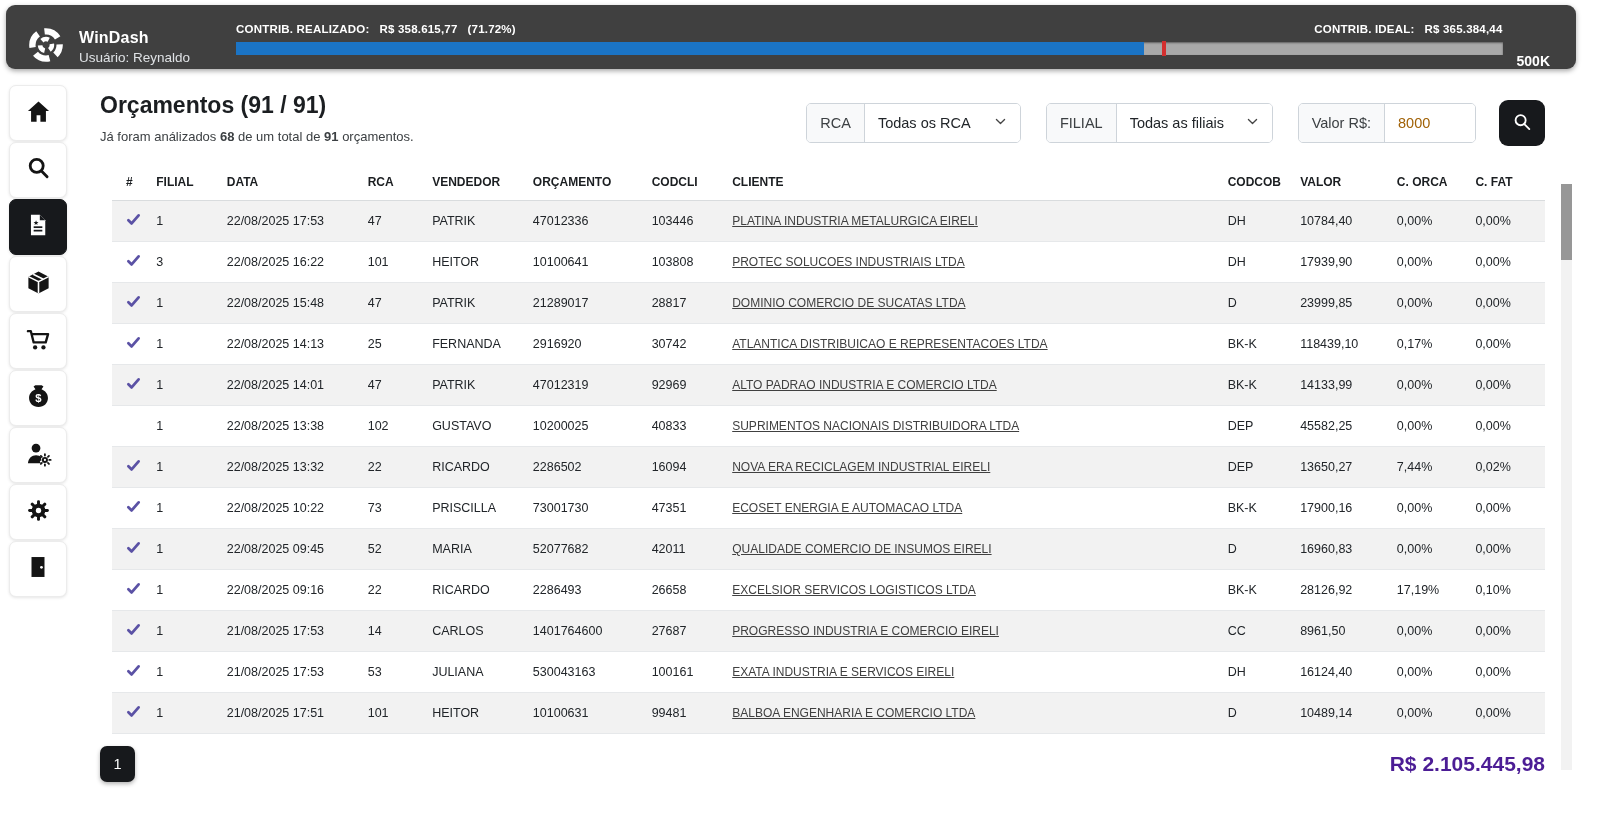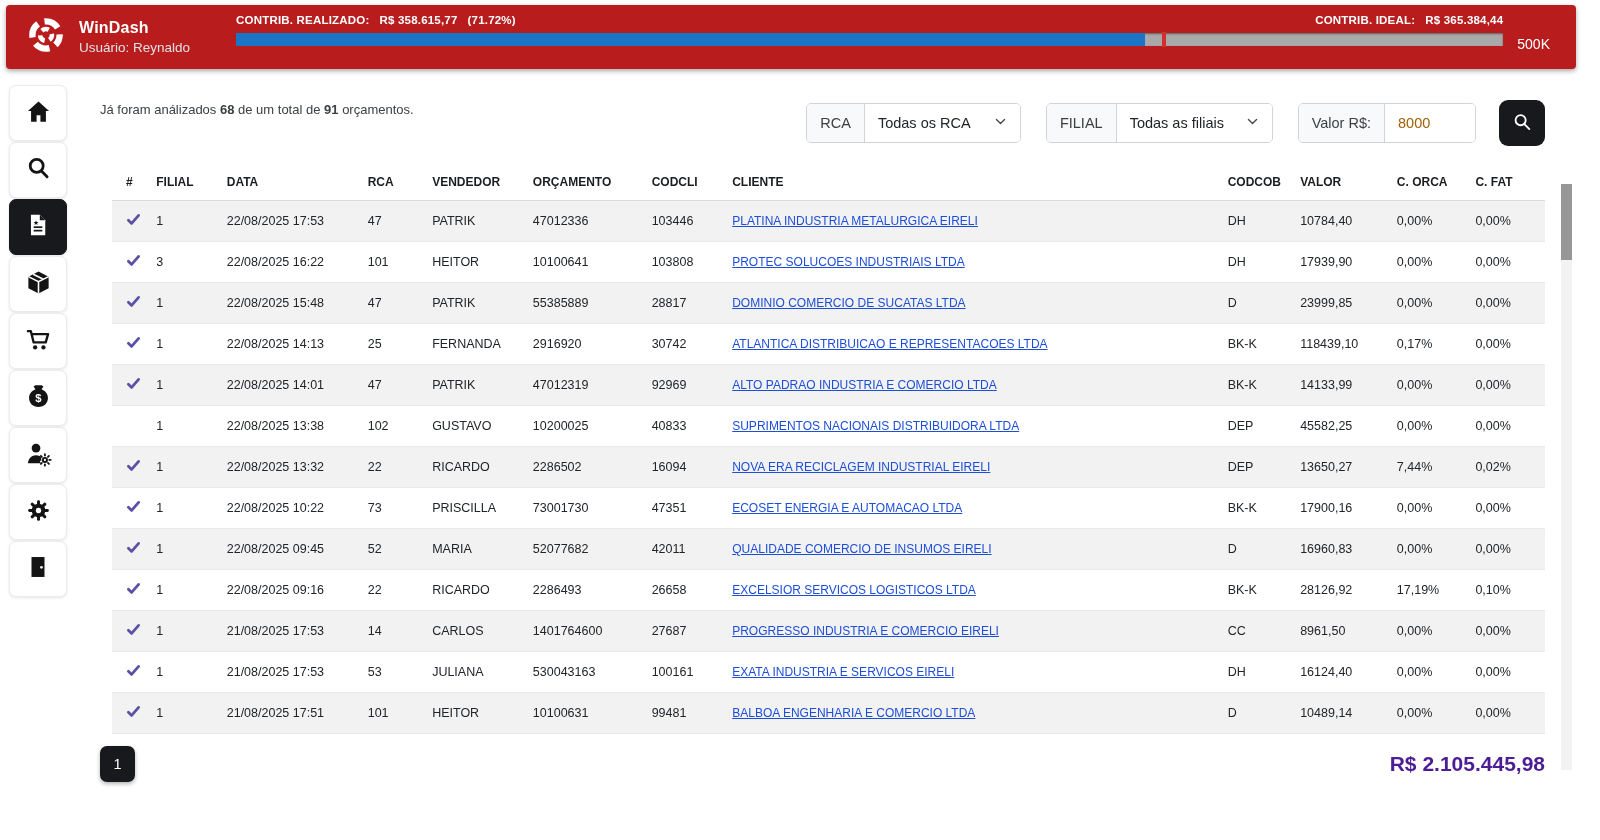--- a/index.html
+++ b/index.html
@@ -6,37 +6,37 @@
   html,body { width:1600px; height:840px; }
   body {
     font-family: "Liberation Sans", sans-serif;
     background:#ffffff; color:#212529;
     position:relative; overflow:hidden;
   }
 
   
   .topbar{
     position:absolute; left:6px; top:5px; width:1570px; height:64px;
-    background:#b91c1c; border-radius:4px; color:#fff;
-    display:flex; align-items:center;
+    background:#404040; border-radius:9px; color:#fff;
+    display:flex; align-items:flex-end;
     box-shadow:0 2px 5px rgba(0,0,0,.35);
   }
   .brand{ display:flex; align-items:center; gap:13px; margin-left:20px; min-width:198px;}
   .brand-text .app-name{ font-size:16px; font-weight:700; letter-spacing:.2px;}
   .brand-text .user{ font-size:13.5px; color:#dfe2e5; margin-top:3px;}
   .progress-zone{ flex:1; position:relative; height:46px; margin:0 14px 0 12px; }
   .labels-row{ position:absolute; top:0; left:0; right:0; display:flex; justify-content:space-between;
     font-size:11.5px; font-weight:700; letter-spacing:.2px;}
   .labels-row .lbl{ color:#fff;margin-top:16px; }
   .labels-row .val{ font-weight:700; }
   .pb-track{ position:absolute; top:19px; left:0; right:0; height:13px; background:#a9a9a9;
     box-shadow: inset 0 1px 2px rgba(0,0,0,.45); }
   .pb-fill{ height:100%; background:#1b74c5; }
   .pb-marker{ position:absolute; top:-1px; width:4px; height:15px; background:#d32f2f; }
-  .scale-label{ font-size:14px; margin:14px 26px 0 0; font-weight:400; }
+  .scale-label{ font-size:14px; margin:14px 26px 0 0; font-weight:700; }
   .sp{ display:inline-block; width:10px; }
 
   
   .sidebar{ position:absolute; left:9px; top:85px; width:60px; }
   .side-item{
     width:58px; height:56px; margin-bottom:1px; background:#fff;
     border:1px solid #ececec; border-radius:7px;
     display:flex; align-items:center; justify-content:center;
     box-shadow:0 1px 3px rgba(0,0,0,.10);
     color:#141414; --card-bg:#ffffff; cursor:pointer;
@@ -62,21 +62,21 @@
     display:flex; align-items:center; justify-content:center; cursor:pointer; margin-left:-2px;}
 
   
   table{ border-collapse:collapse; table-layout:fixed; width:1433px; margin-left:22px; }
   th{ font-size:12px; font-weight:700; text-align:left; color:#1b1e21;
     padding:13px 8px 11px 8px; border-bottom:1px solid #d9dcde; white-space:nowrap;}
   td{ font-size:12.5px; padding:0 8px; height:41px; border-bottom:1px solid #e6e8ea;
     color:#212529; white-space:nowrap; overflow:hidden;}
   tr.striped td{ background:#f2f2f2; }
   td.check-cell, th.check-col{ padding-left:14px; }
-  a.client-link{ color:#1d4ed8; text-decoration:underline; font-size:12px; }
+  a.client-link{ color:#404040; text-decoration:underline; font-size:12px; }
 
   
   .table-footer{ display:flex; justify-content:space-between; align-items:center;
     margin:12px 0 0 10px; width:1445px;}
   .page-btn{ width:35px; height:36px; background:#17191c; color:#fff; border:none; border-radius:7px;
     font-size:14.5px; font-family:"Liberation Sans",sans-serif; cursor:pointer;
     display:flex; align-items:center; justify-content:center; box-shadow:0 2px 4px rgba(0,0,0,.3);}
   .grand-total{ font-size:21px; font-weight:700; color:#4c1d95; }
 
   
@@ -180,20 +180,21 @@
           <path fill="currentColor" d="M6 2.8h12v18.4H6z"></path>
           <circle cx="15.2" cy="12.3" r="1.3" fill="var(--card-bg)"></circle>
         </svg></span>
     </div>
   </nav>
 
 <main class="main">
 
   <div class="content-header">
     <div class="title-block">
+      <h1 class="page-title">Orçamentos (91 / 91)</h1>
       <p class="page-subtitle"><span>Já foram análizados </span><b>68</b><span> de um total de </span><b>91</b><span> orçamentos.</span></p>
     </div>
 
     <div class="filters">
       <div class="input-group">
         <span class="ig-label">RCA</span>
         <div class="ig-select">
           <span>Todas os RCA</span>
           <span>
             <svg viewBox="0 0 16 16" width="13" height="13" fill="none" stroke="#444" stroke-width="1.6" stroke-linecap="round" stroke-linejoin="round">
@@ -296,21 +297,21 @@
           <td>0,00%</td>
         </tr>
         <tr class="striped">
           <td class="check-cell"><span><svg viewBox="0 0 16 14" width="15" height="13" fill="none" stroke="#5b52a5" stroke-width="3" stroke-linecap="round" stroke-linejoin="round">
                 <path d="M2.5 7.8 6 11.2 13.5 2.6"></path>
               </svg></span></td>
           <td>1</td>
           <td>22/08/2025 15:48</td>
           <td>47</td>
           <td>PATRIK</td>
-          <td>55385889</td>
+          <td>21289017</td>
           <td>28817</td>
           <td><a href="#" class="client-link">DOMINIO COMERCIO DE SUCATAS LTDA</a></td>
           <td>D</td>
           <td>23999,85</td>
           <td>0,00%</td>
           <td>0,00%</td>
         </tr>
         <tr class="">
           <td class="check-cell"><span><svg viewBox="0 0 16 14" width="15" height="13" fill="none" stroke="#5b52a5" stroke-width="3" stroke-linecap="round" stroke-linejoin="round">
                 <path d="M2.5 7.8 6 11.2 13.5 2.6"></path>

